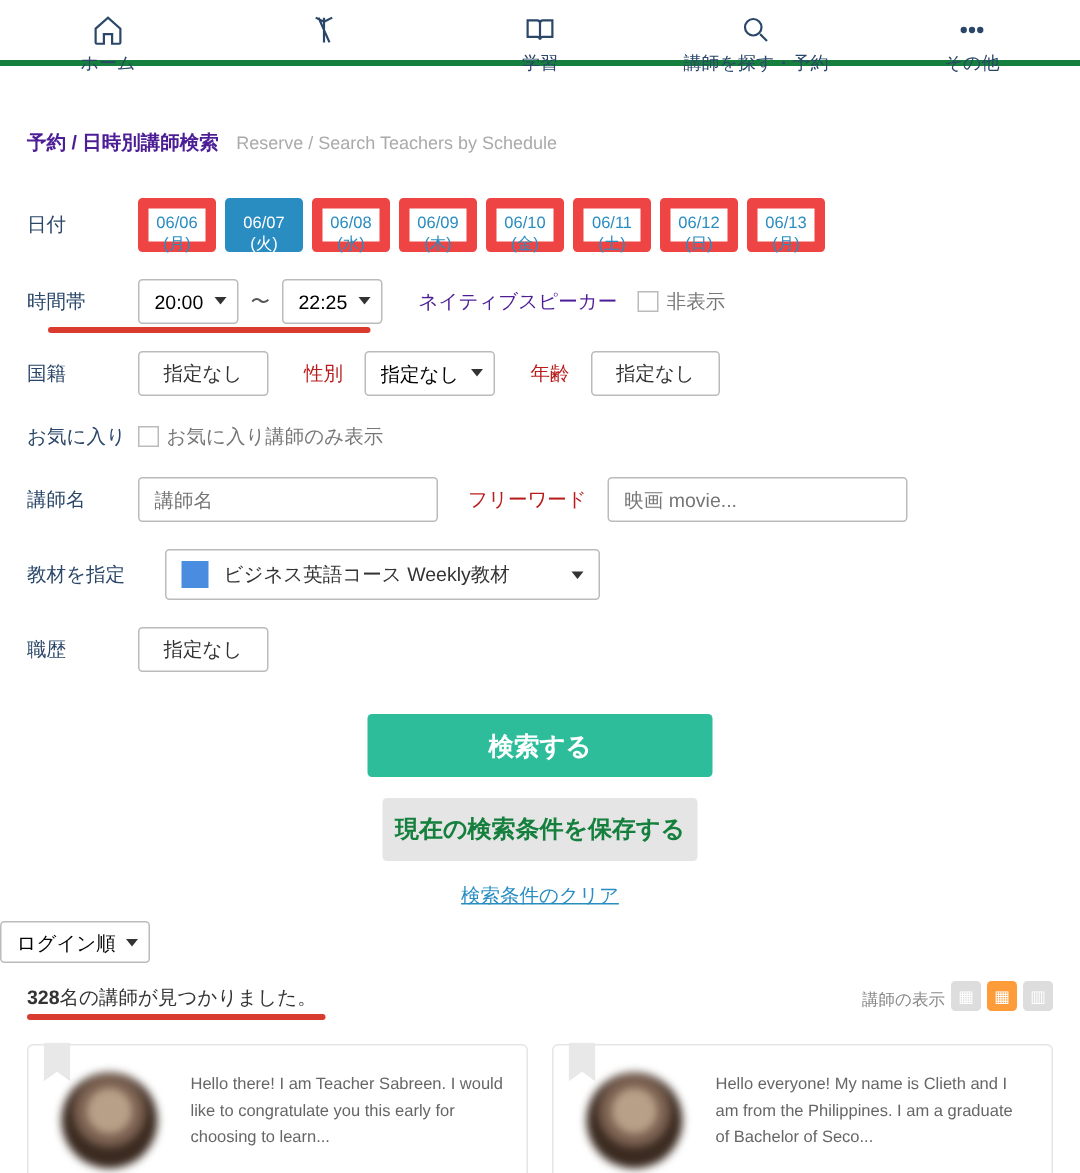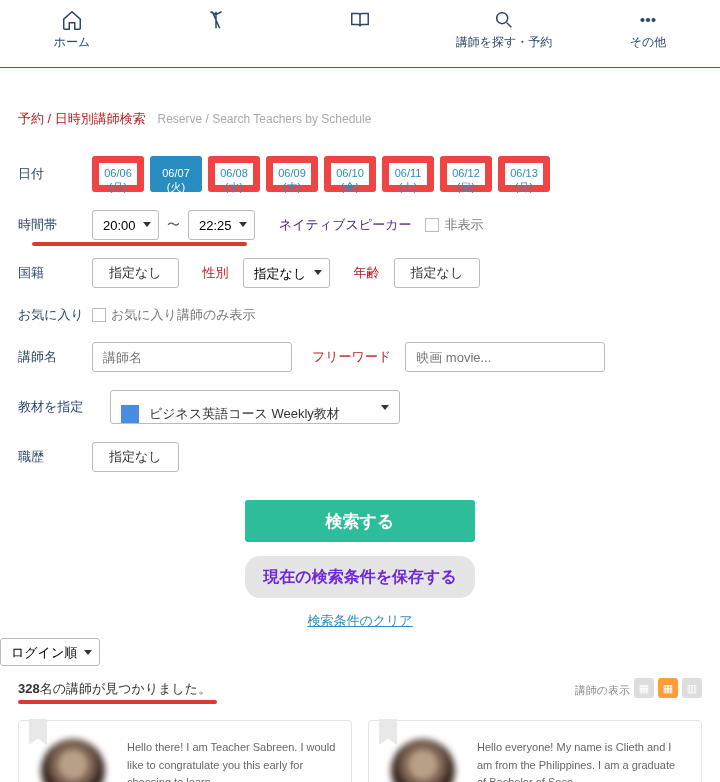--- a/index.html
+++ b/index.html
@@ -1,46 +1,46 @@
 <!DOCTYPE html>
 <html><head>
 <meta charset="utf-8">
 <style>
 *{box-sizing:border-box;margin:0;padding:0;font-family:"Hiragino Kaku Gothic Pro","Meiryo",sans-serif}
 body{background:#fff;color:#333;font-size:13px;width:720px}
-.nav{display:flex;border-bottom:1px solid #15803d;height:68px}
+.nav{display:flex;border-bottom:4px solid #15803d;height:44px}
 .nav-item{flex:1;text-align:center;padding-top:8px;cursor:pointer;color:#2a4668}
 .nav-ico{height:24px;display:flex;align-items:center;justify-content:center}
 .nav-lbl{font-size:12px;margin-top:2px}
 .page{padding:18px 18px 0}
 .bc{font-size:13px;margin:24px 0 28px}
-.bc-main{color:#b91c1c;font-weight:400}
+.bc-main{color:#4c1d95;font-weight:700}
 .bc-sub{color:#aaa;margin-left:8px;font-size:12px}
 .row{display:flex;align-items:center;margin-bottom:18px}
 .lab{width:74px;color:#2a4668;font-size:13px}
 .lab2{color:#b91c1c;font-size:13px;margin-left:24px;margin-right:14px}
 .dates{display:flex;gap:6px}
 .date{border:7px solid #ef4444;color:#2a8dc2;border-radius:3px;width:52px;height:36px;text-align:center;font-size:11px;line-height:1.3;padding-top:3px;cursor:pointer}
 .date.active{background:#2a8dc2;color:#fff;border-color:#2a8dc2}
 .sel{border:1px solid #bbb;border-radius:3px;height:30px;padding:0 22px 0 10px;background:#fff;appearance:none;font-size:13px;position:relative}
 .sel-wrap{position:relative;display:inline-block}
 .sel-wrap::after{content:"";position:absolute;right:8px;top:12px;border-left:4px solid transparent;border-right:4px solid transparent;border-top:5px solid #333;pointer-events:none}
 .time-underline{position:relative}
 .time-underline::before{content:"";position:absolute;bottom:-6px;left:-60px;right:8px;height:4px;background:#d93b2f;border-radius:2px}
 .tilde{margin:0 8px;color:#555}
 .native-lbl{color:#4c1d95;font-size:13px;margin-left:24px}
 .chk{display:inline-flex;align-items:center;margin-left:14px;color:#777;font-size:13px}
 .chk-box{width:14px;height:14px;border:1px solid #bbb;margin-right:5px}
 .btn-nv{border:1px solid #bbb;border-radius:3px;height:30px;padding:0 16px;background:#fff;color:#333;font-size:13px}
 .txt{border:1px solid #bbb;border-radius:3px;height:30px;padding:0 10px;font-size:13px}
-.mat-sel{display:flex;align-items:flex-end;border:1px solid #bbb;border-radius:3px;height:34px;width:290px;padding:0 10px;position:relative}
+.mat-sel{display:flex;align-items:center;border:1px solid #bbb;border-radius:3px;height:34px;width:290px;padding:0 10px;position:relative}
 .mat-ico{width:18px;height:18px;background:#4a8de0;margin-right:10px}
 .mat-sel::after{content:"";position:absolute;right:10px;top:14px;border-left:4px solid transparent;border-right:4px solid transparent;border-top:5px solid #333}
 .srch-btn{width:230px;height:42px;background:#2dbd9b;color:#fff;border:none;border-radius:3px;font-size:17px;font-weight:600;cursor:pointer}
-.save-btn{width:230px;height:42px;background:#e5e5e5;color:#6d28d9;border:none;border-radius:15px;font-size:16px;font-weight:600}
+.save-btn{width:210px;height:42px;background:#e5e5e5;color:#15803d;border:none;border-radius:3px;font-size:16px;font-weight:600}
 .clr-link{color:#2a8dc2;text-decoration:underline;font-size:13px;cursor:pointer}
 .center{display:flex;justify-content:center;margin-bottom:14px}
 .sort-row{display:flex;justify-content:flex-start;padding-right:18px;margin-bottom:12px}
 .sort-sel{border:1px solid #bbb;border-radius:3px;height:28px;width:100px;padding:0 22px 0 10px}
 .count-row{padding:0 18px;display:flex;align-items:flex-end;justify-content:space-between;margin-bottom:4px}
 .count-txt{font-size:13px;position:relative}
 .count-txt::after{content:"";position:absolute;left:0;right:-6px;bottom:-6px;height:4px;background:#d93b2f;border-radius:2px}
 .count-n{font-weight:700}
 .view-tgl{display:flex;align-items:flex-end;gap:4px;color:#888;font-size:11px}
 .vb{width:20px;height:20px;border-radius:3px;display:flex;align-items:center;justify-content:center;cursor:pointer}
@@ -72,20 +72,21 @@
           <path d="M12 3v18M12 6l6-3M12 6l-6-3M8 3l8 18"></path>
         </svg>
       </div>
   </div>
   <div class="nav-item">
     <div class="nav-ico">
         <svg width="22" height="22" viewBox="0 0 24 24">
           <path d="M3 5h7a2 2 0 012 2v12a2 2 0 00-2-2H3zM21 5h-7a2 2 0 00-2 2v12a2 2 0 012-2h7z"></path>
         </svg>
       </div>
+    <div class="nav-lbl">学習</div>
   </div>
   <div class="nav-item">
     <div class="nav-ico">
         <svg width="22" height="22" viewBox="0 0 24 24">
           <circle cx="10" cy="10" r="6"></circle>
           <path d="M20 20l-5-5"></path>
         </svg>
       </div>
     <div class="nav-lbl">講師を探す・予約</div>
   </div>

